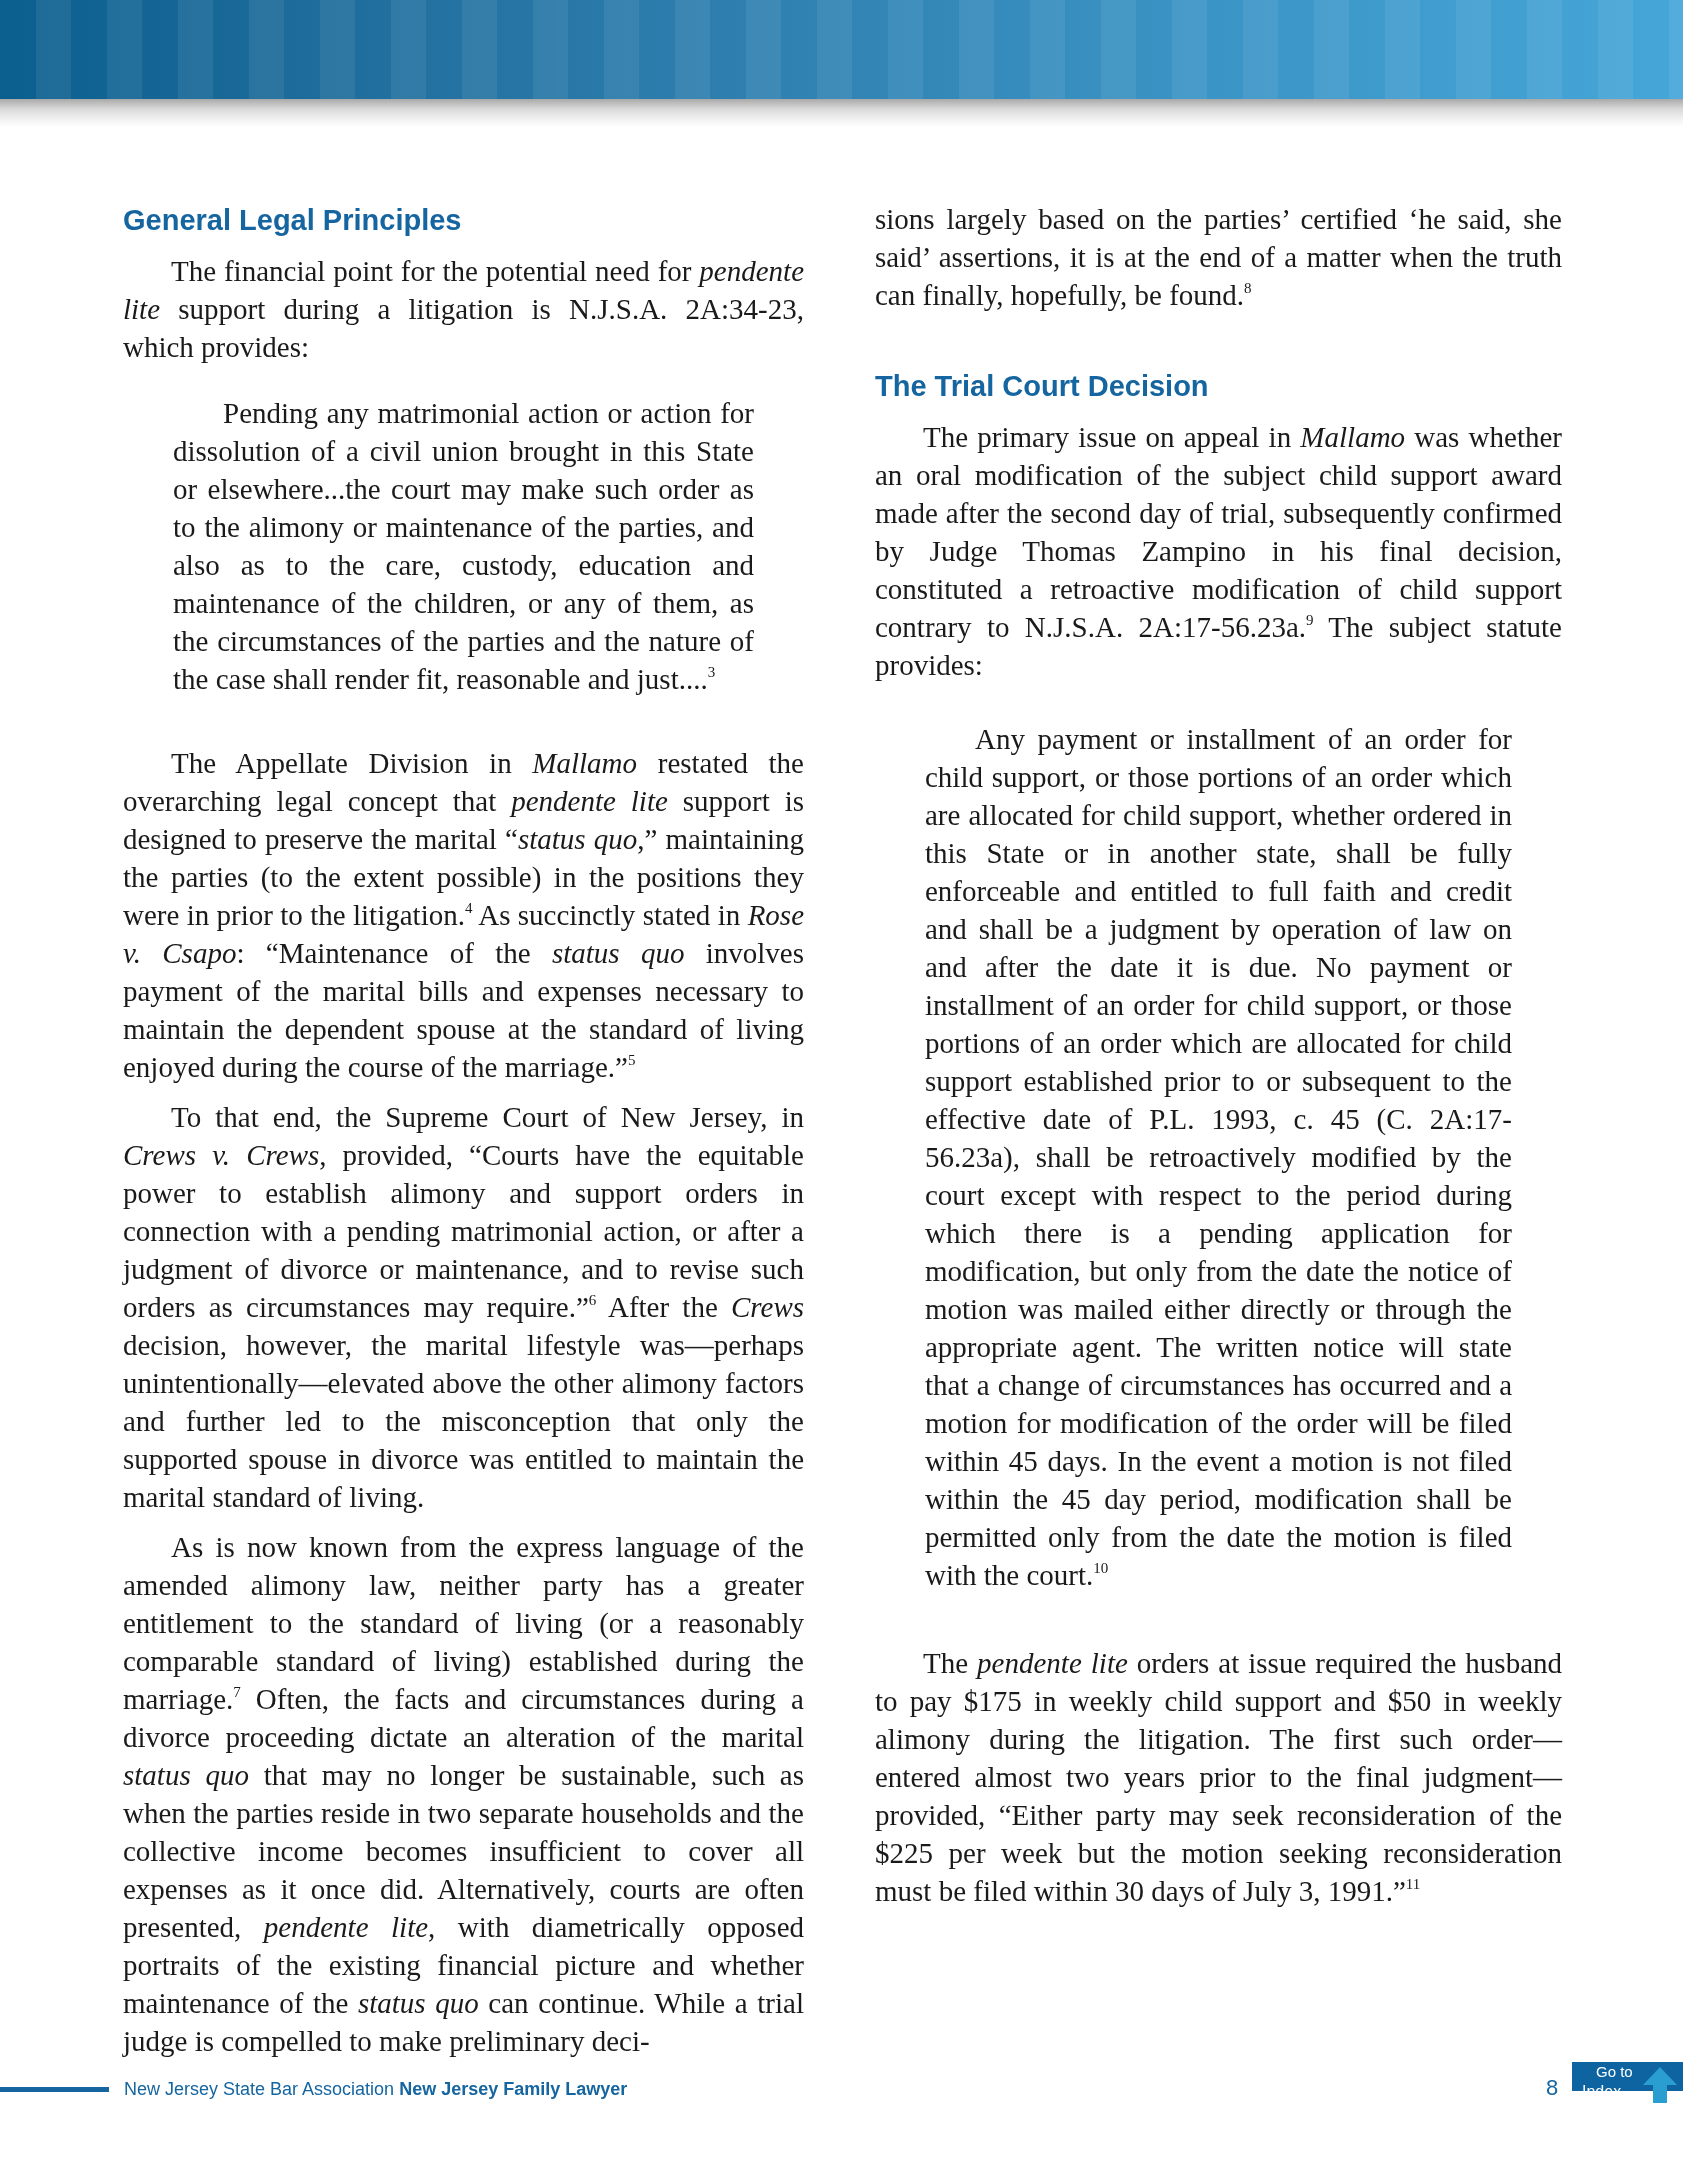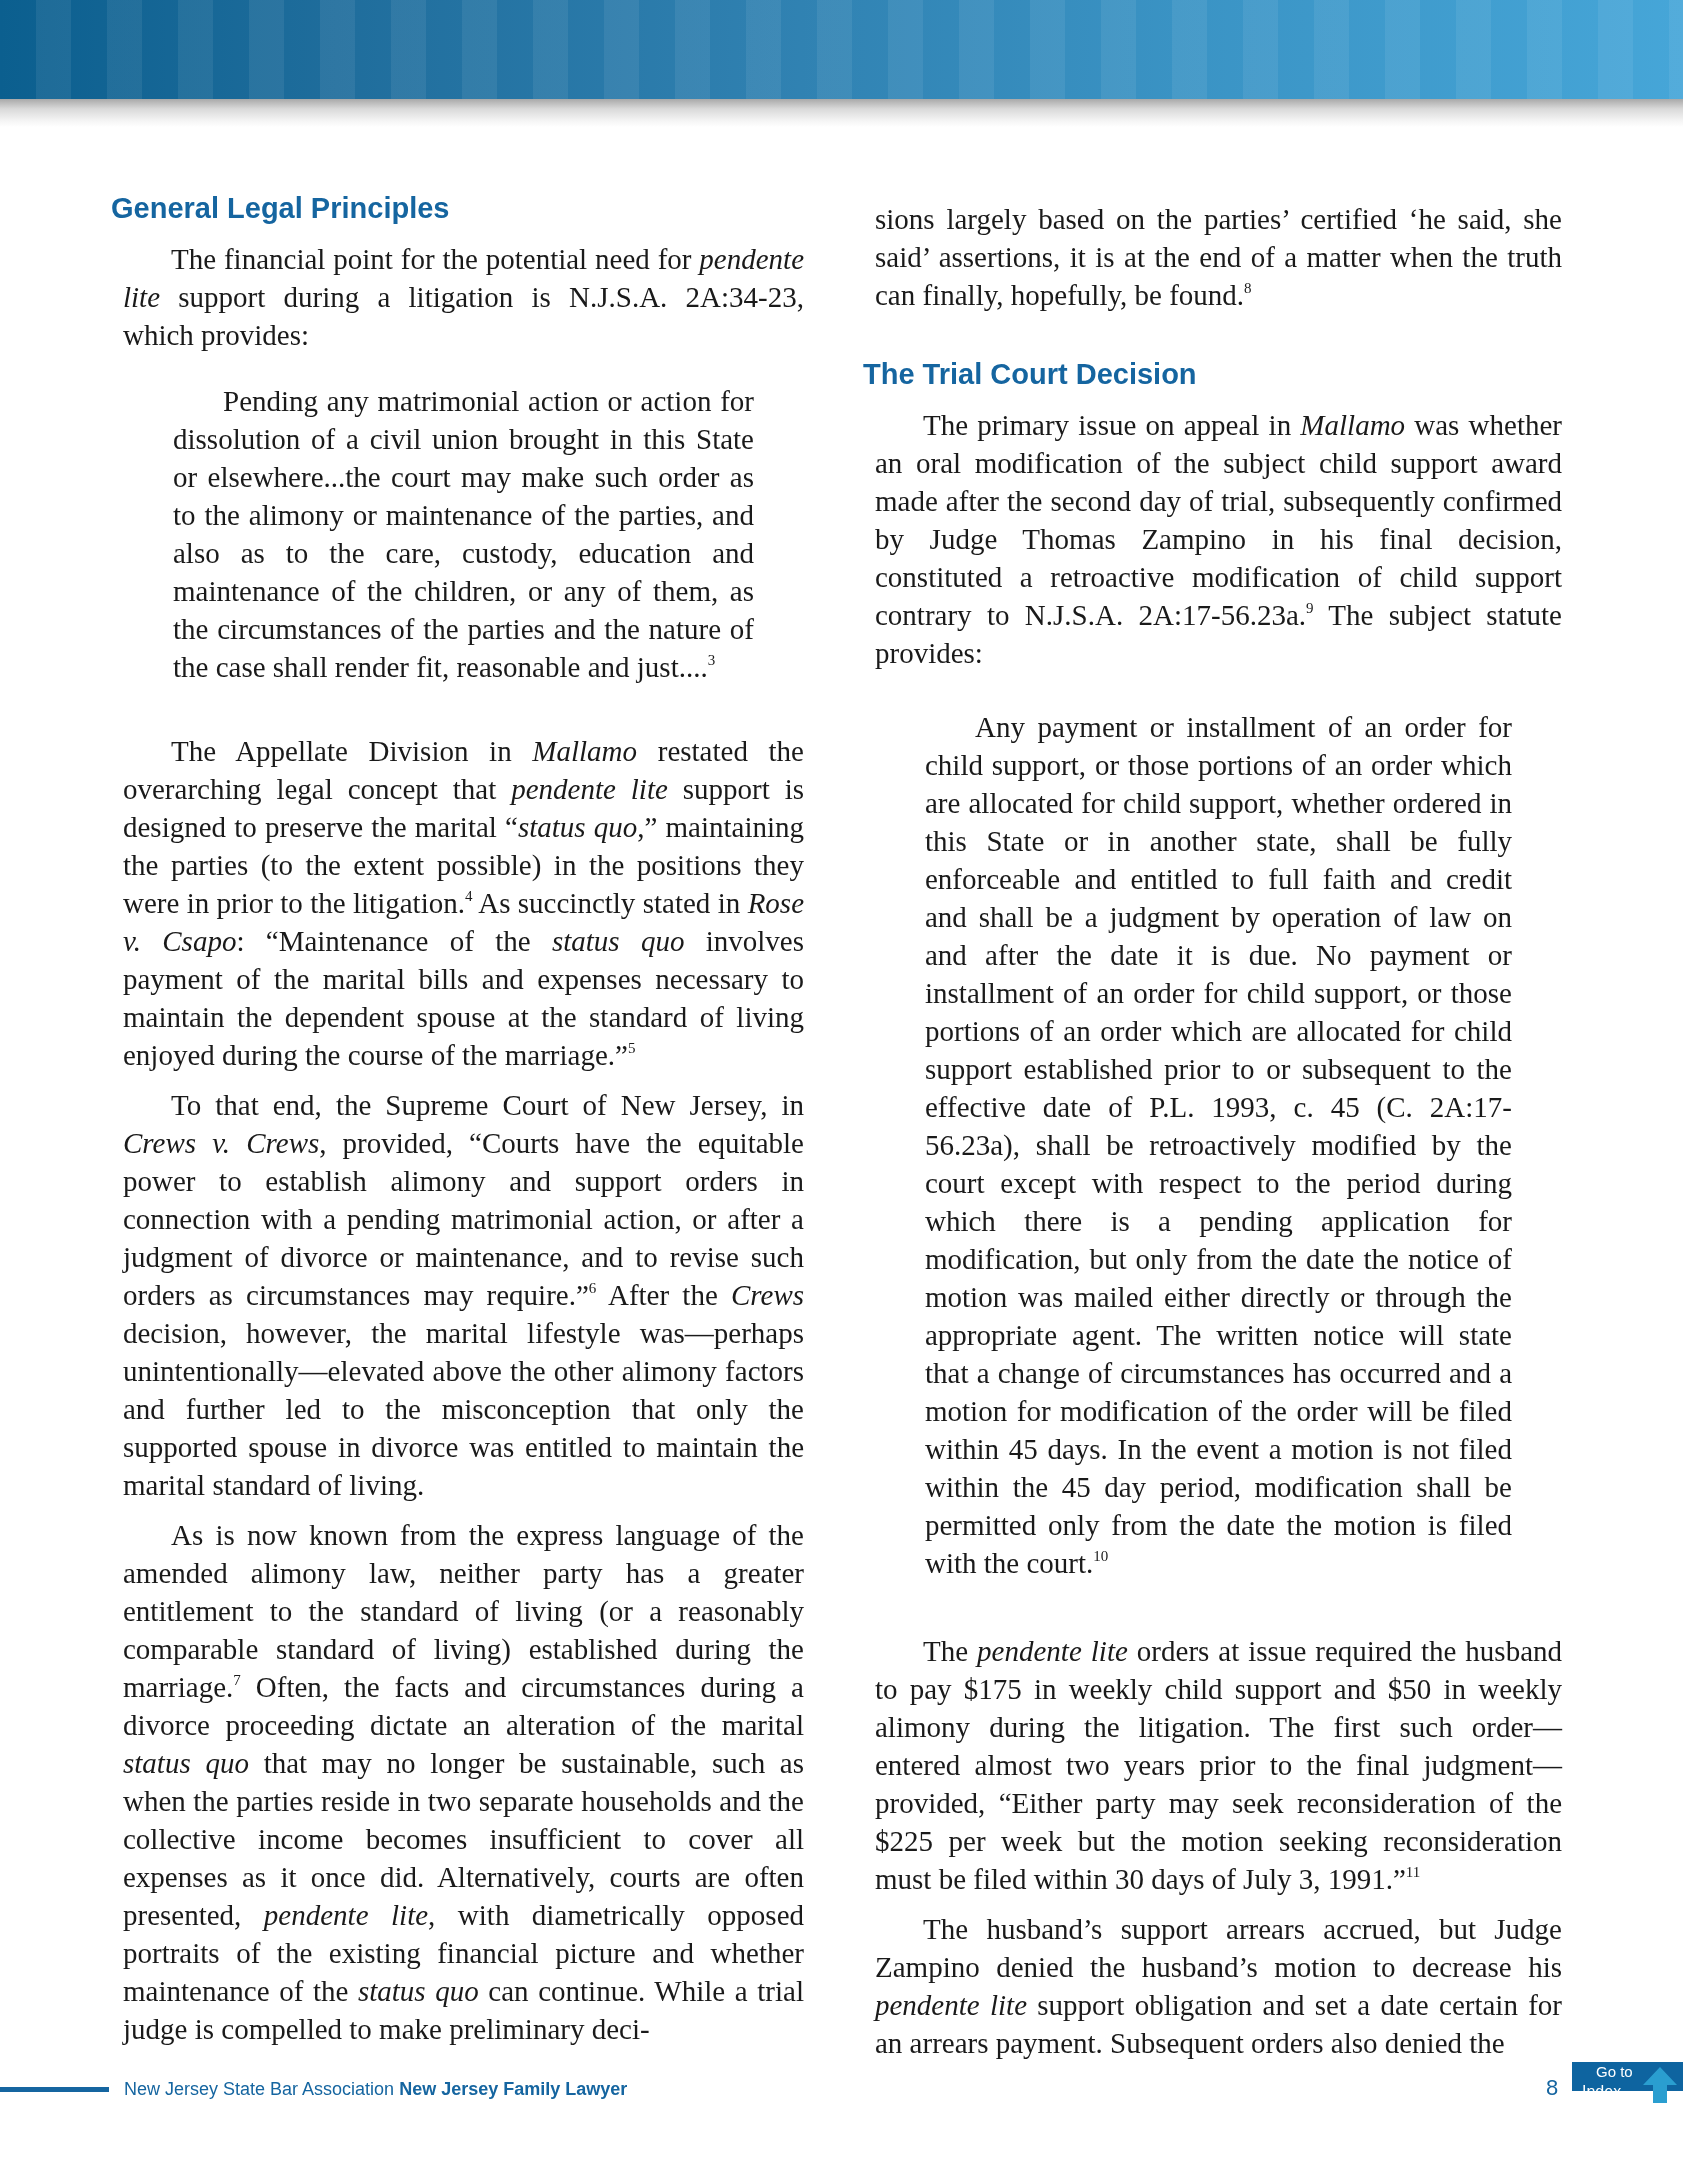--- a/index.html
+++ b/index.html
@@ -24,21 +24,21 @@
   }
   .col {
     position: absolute; top: 188px; width: 705px;
     font-size: 29px; line-height: 38px; text-align: justify;
   }
   .col.left { left: 111px; }
   .col.right { left: 863px; width: 711px; }
   h2 {
     font-family: "Liberation Sans", "DejaVu Sans", sans-serif;
     color: #1565a0; font-size: 29px; font-weight: bold;
-    margin: 0; line-height: 40px; letter-spacing: 0px;
+    margin: 12px; line-height: 40px; letter-spacing: 0px;
   }
   p { margin: 12px; text-indent: 48px; }
   p.noindent { text-indent: 0; }
   .quote {
     margin: 20px 50px 20px 50px; text-indent: 0;
   }
   .quote p { text-indent: 50px; }
   i { font-style: italic; }
   sup { font-size: 15px; line-height: 0; vertical-align: 12px; }
   .gap { height: 26px; }
@@ -98,21 +98,20 @@
   <h2>The Trial Court Decision</h2>
   <p><span>The primary issue on appeal in </span><i>Mallamo</i><span> was whether an oral modification of the subject child support award made after the second day of trial, subsequently confirmed by Judge Thomas Zampino in his final decision, constituted a retroactive modification of child support contrary to N.J.S.A. 2A:17-56.23a.</span><sup>9</sup><span> The subject statute provides:</span></p>
 
   <div class="quote">
     <p style="margin-top:36px;"><span>Any payment or installment of an order for child support, or those portions of an order which are allocated for child support, whether ordered in this State or in another state, shall be fully enforceable and entitled to full faith and credit and shall be a judgment by operation of law on and after the date it is due. No payment or installment of an order for child support, or those portions of an order which are allocated for child support established prior to or subsequent to the effective date of P.L. 1993, c. 45 (C. 2A:17-56.23a), shall be retroactively modified by the court except with respect to the period during which there is a pending application for modification, but only from the date the notice of motion was mailed either directly or through the appropriate agent. The written notice will state that a change of circumstances has occurred and a motion for modification of the order will be filed within 45 days. In the event a motion is not filed within the 45 day period, modification shall be permitted only from the date the motion is filed with the court.</span><sup>10</sup></p>
   </div>
   <div class="gap" style="height:18px"></div>
 
   <p><span>The </span><i>pendente lite</i><span> orders at issue required the husband to pay $175 in weekly child support and $50 in weekly alimony during the litigation. The first such order—entered almost two years prior to the final judgment—provided, “Either party may seek reconsideration of the $225 per week but the motion seeking reconsideration must be filed within 30 days of July 3, 1991.”</span><sup>11</sup></p>
 
-  <p><span>The husband’s support arrears accrued, but Judge Zampino denied the husband’s motion to decrease his </span><i>pendente lite</i><span> support obligation and set a date certain for an arrears payment. Subsequent orders also denied the</span></p>
 </div>
 
 <div class="footer">
   <div class="rule"></div>
   <div class="brand">
     <span>New Jersey State Bar Association</span>
     <b>New Jersey Family Lawyer</b>
   </div>
   <div class="page-num">8</div>
 </div>

